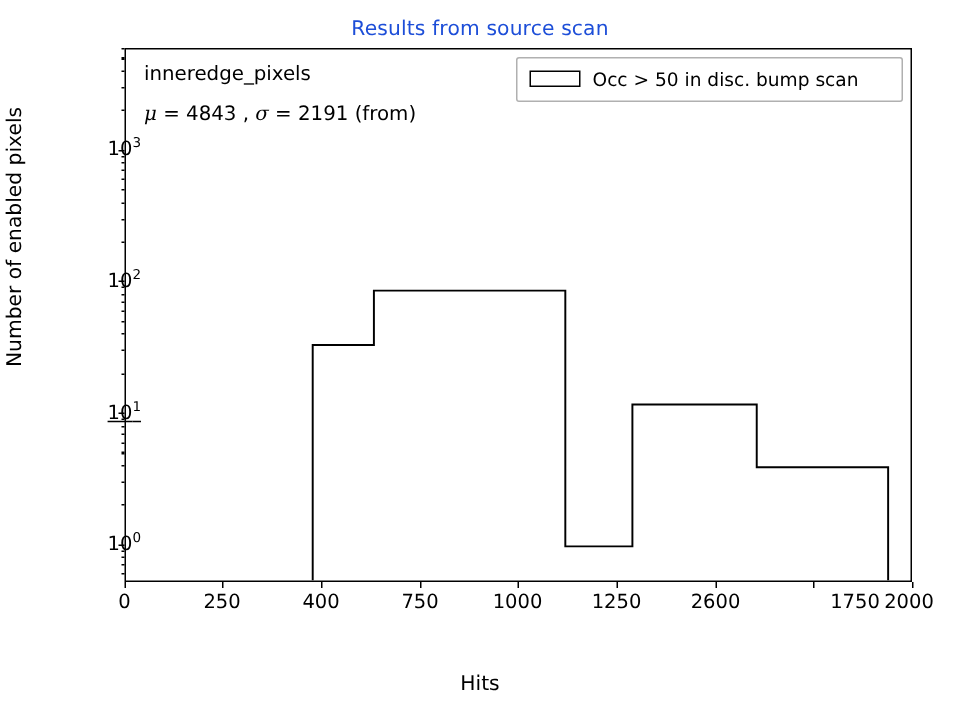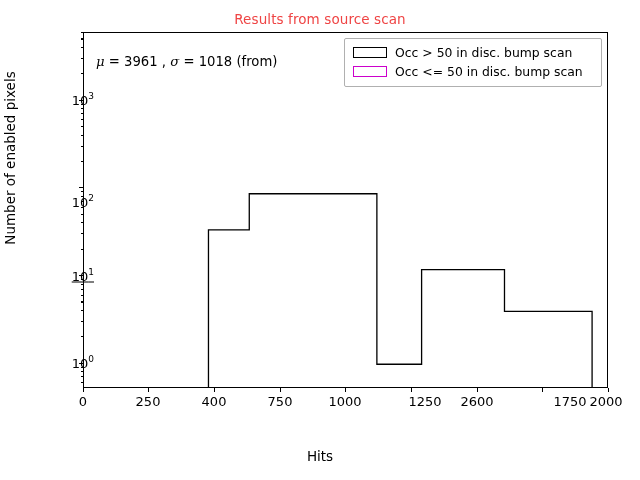--- a/index.html
+++ b/index.html
@@ -20,21 +20,21 @@
     background: #ffffff;
   }
   
   #chart-title {
     position: absolute;
     left: 0;
     top: 11px;
     width: 640px;
     text-align: center;
     font-size: 13.5px;
-    color: #ef4444;
+    color: #1d4ed8;
     letter-spacing: 0.1px;
   }
   
   #plot-area {
     position: absolute;
     left: 83px;
     top: 32px;
     width: 525px;
     height: 356px;
     box-sizing: border-box;
@@ -196,32 +196,32 @@
   <div class="tick-major-x" style="left:411px"></div>
   <div class="tick-major-x" style="left:477px"></div>
   <div class="tick-major-x" style="left:542px"></div>
   <div class="tick-major-x" style="left:608px"></div>
 
   <div class="xtick-label" style="left:83px">0</div>
   <div class="xtick-label" style="left:148px">250</div>
   <div class="xtick-label" style="left:214px">400</div>
   <div class="xtick-label" style="left:280px">750</div>
   <div class="xtick-label" style="left:345px">1000</div>
-  <div class="xtick-label" style="left:425px">1250</div>
+  <div class="xtick-label" style="left:411px">1250</div>
   <div class="xtick-label" style="left:477px">2600</div>
   <div class="xtick-label" style="left:570px">1750</div>
   <div class="xtick-label" style="left:606px">2000</div>
 
   <div id="ytick-container">
       <div class="tick-major-y" style="top: 362.737px;"></div>
       <div class="ytick-label" style="top: 363.237px;">10<sup>0</sup></div>
       <div class="tick-major-y" style="top: 275.065px;"></div>
       <div class="ytick-label" style="top: 275.565px; text-decoration: underline;">10<sup>1</sup></div>
       <div class="tick-major-y" style="top: 187.394px;"></div>
-      <div class="ytick-label" style="top: 187.894px; margin-top: 14px;">10<sup>2</sup></div>
+      <div class="ytick-label" style="top: 187.894px;">10<sup>2</sup></div>
       <div class="tick-major-y" style="top: 99.7219px;"></div>
       <div class="ytick-label" style="top: 100.222px;">10<sup>3</sup></div>
       <div class="tick-minor-y" style="top: 336.345px;"></div>
       <div class="tick-minor-y" style="top: 320.907px;"></div>
       <div class="tick-minor-y" style="top: 309.953px;"></div>
       <div class="tick-minor-y" style="top: 301.457px;"></div>
       <div class="tick-minor-y" style="top: 294.515px;"></div>
       <div class="tick-minor-y" style="top: 288.646px;"></div>
       <div class="tick-minor-y" style="top: 283.562px;"></div>
       <div class="tick-minor-y" style="top: 279.077px;"></div>
@@ -246,36 +246,33 @@
       <div class="tick-minor-y" style="top: 46.9382px;"></div>
       <div class="tick-minor-y" style="top: 38.442px;"></div>
       <div class="tick-minor-y" style="top: 31.5px;"></div>
       <div class="tick-minor-y" style="top: 382.187px;"></div>
       <div class="tick-minor-y" style="top: 376.318px;"></div>
       <div class="tick-minor-y" style="top: 371.233px;"></div>
       <div class="tick-minor-y" style="top: 366.749px;"></div>
     </div>
 
   <div id="annotations">
+    <div id="annot-name">inneredge_pixels</div>
     <div id="annot-stats">
       <span class="greek">μ</span>
       <span> = </span>
-      <span>3961</span>
+      <span>4843</span>
       <span>, </span>
       <span class="greek">σ</span>
       <span> = </span>
-      <span>1018</span>
+      <span>2191</span>
       <span>(from)</span>
     </div>
   </div>
 
   <div id="legend">
     <div class="legend-row">
       <div class="legend-swatch" id="swatch-0" style="border: 1.2px solid rgb(0, 0, 0);"></div>
       <div class="legend-text">Occ &gt; 50 in disc. bump scan</div>
     </div>
-    <div class="legend-row">
-      <div class="legend-swatch" id="swatch-1" style="border: 1.2px solid rgb(204, 0, 204);"></div>
-      <div class="legend-text">Occ &lt;= 50 in disc. bump scan</div>
-    </div>
   </div>
 
 </div>
 
 </body></html>

